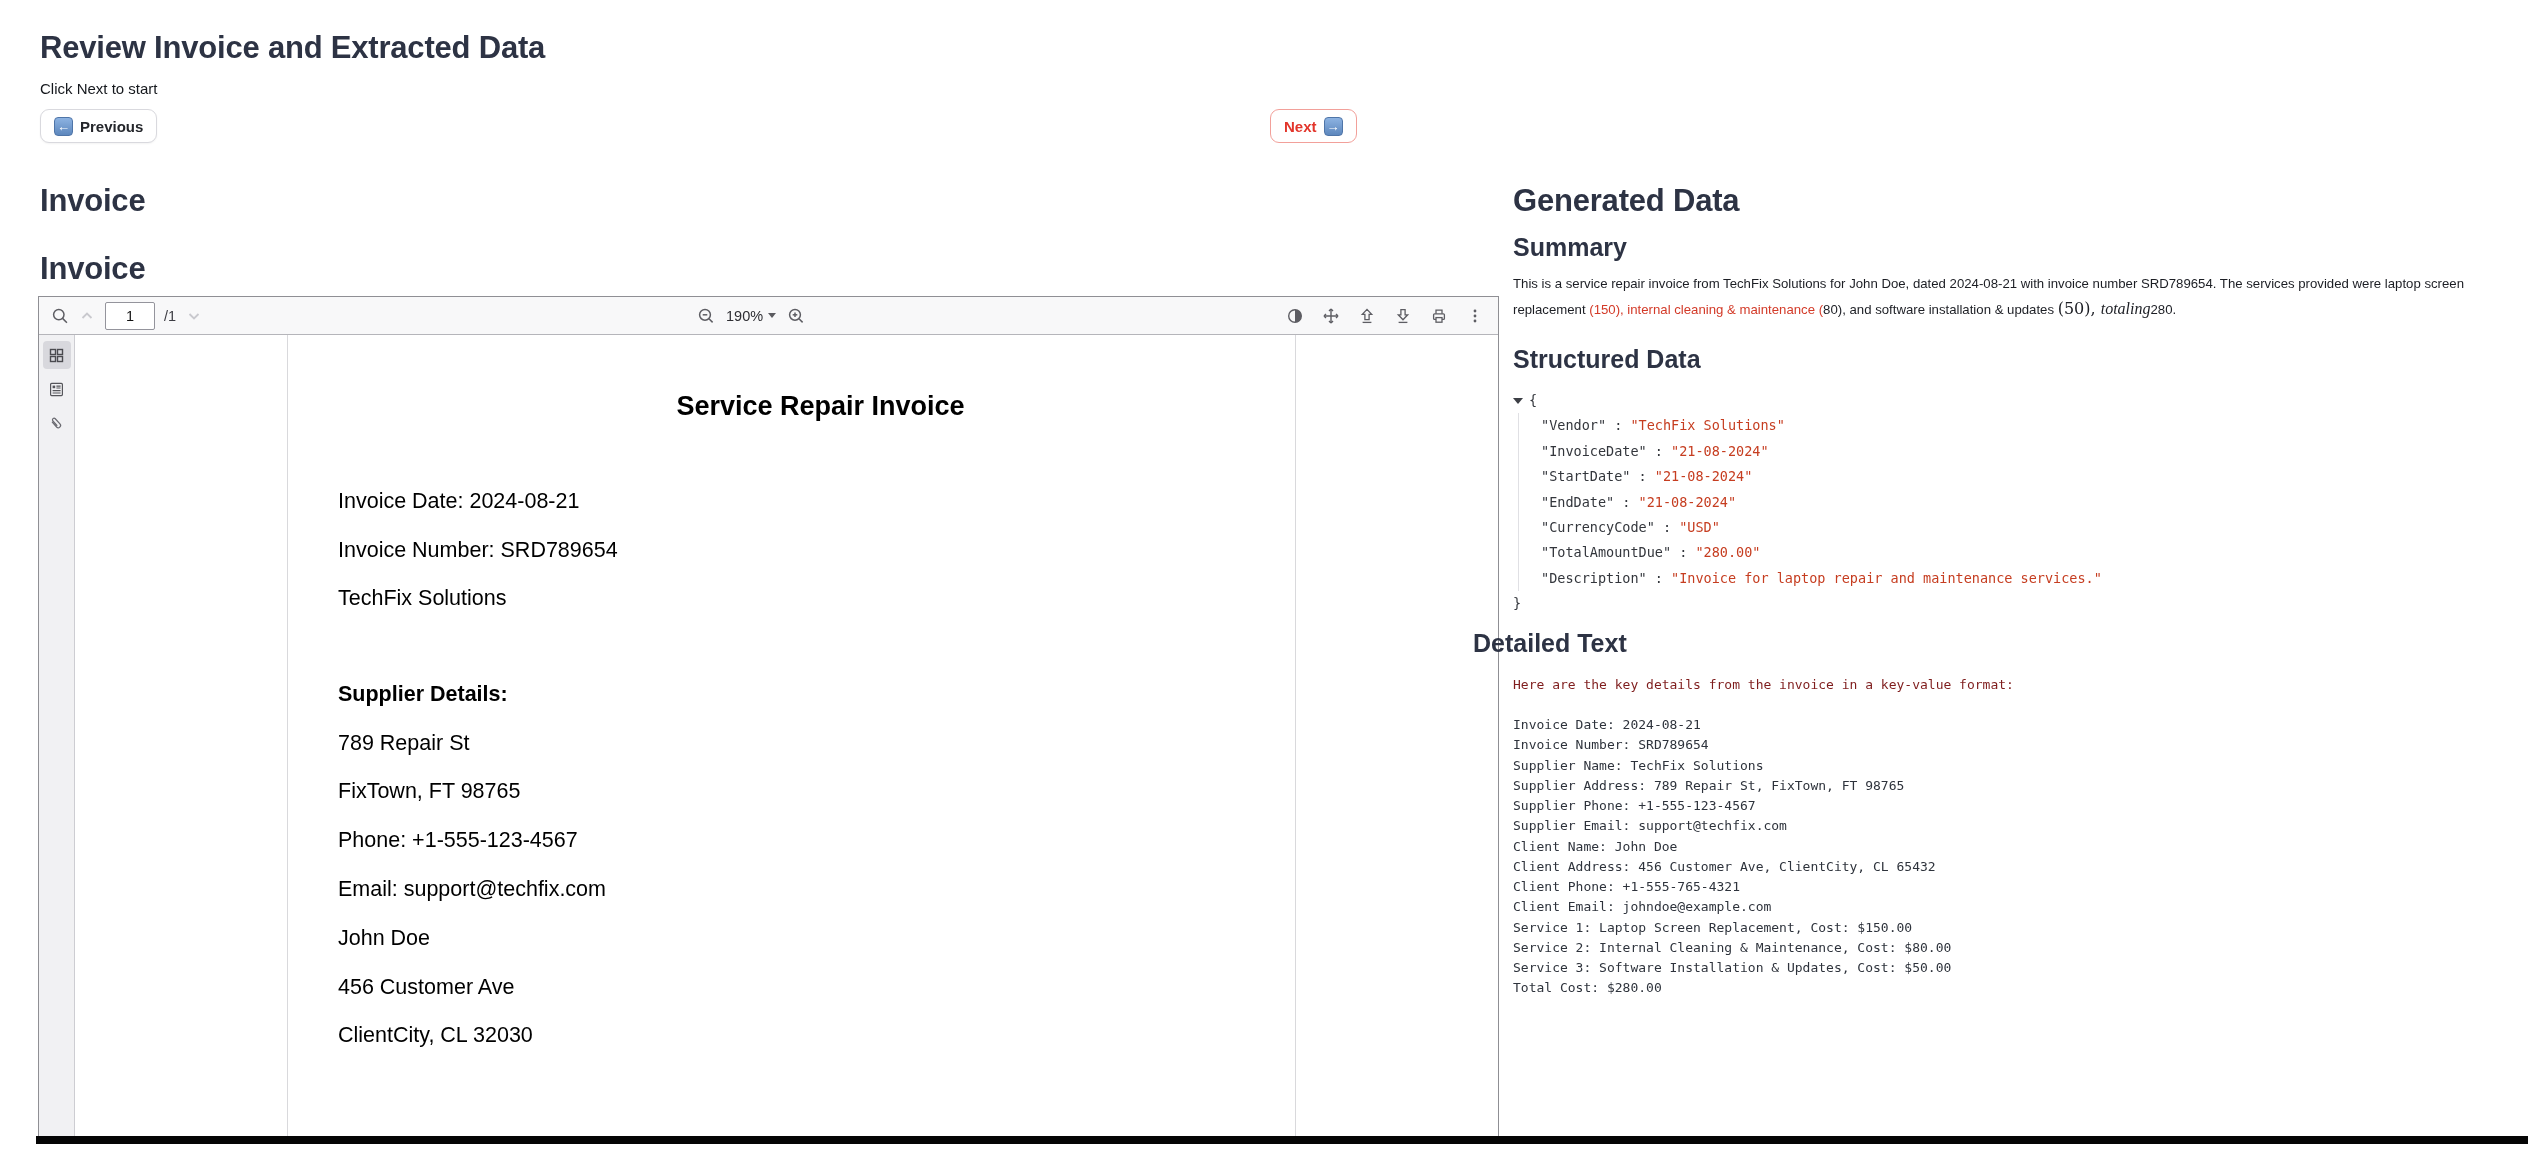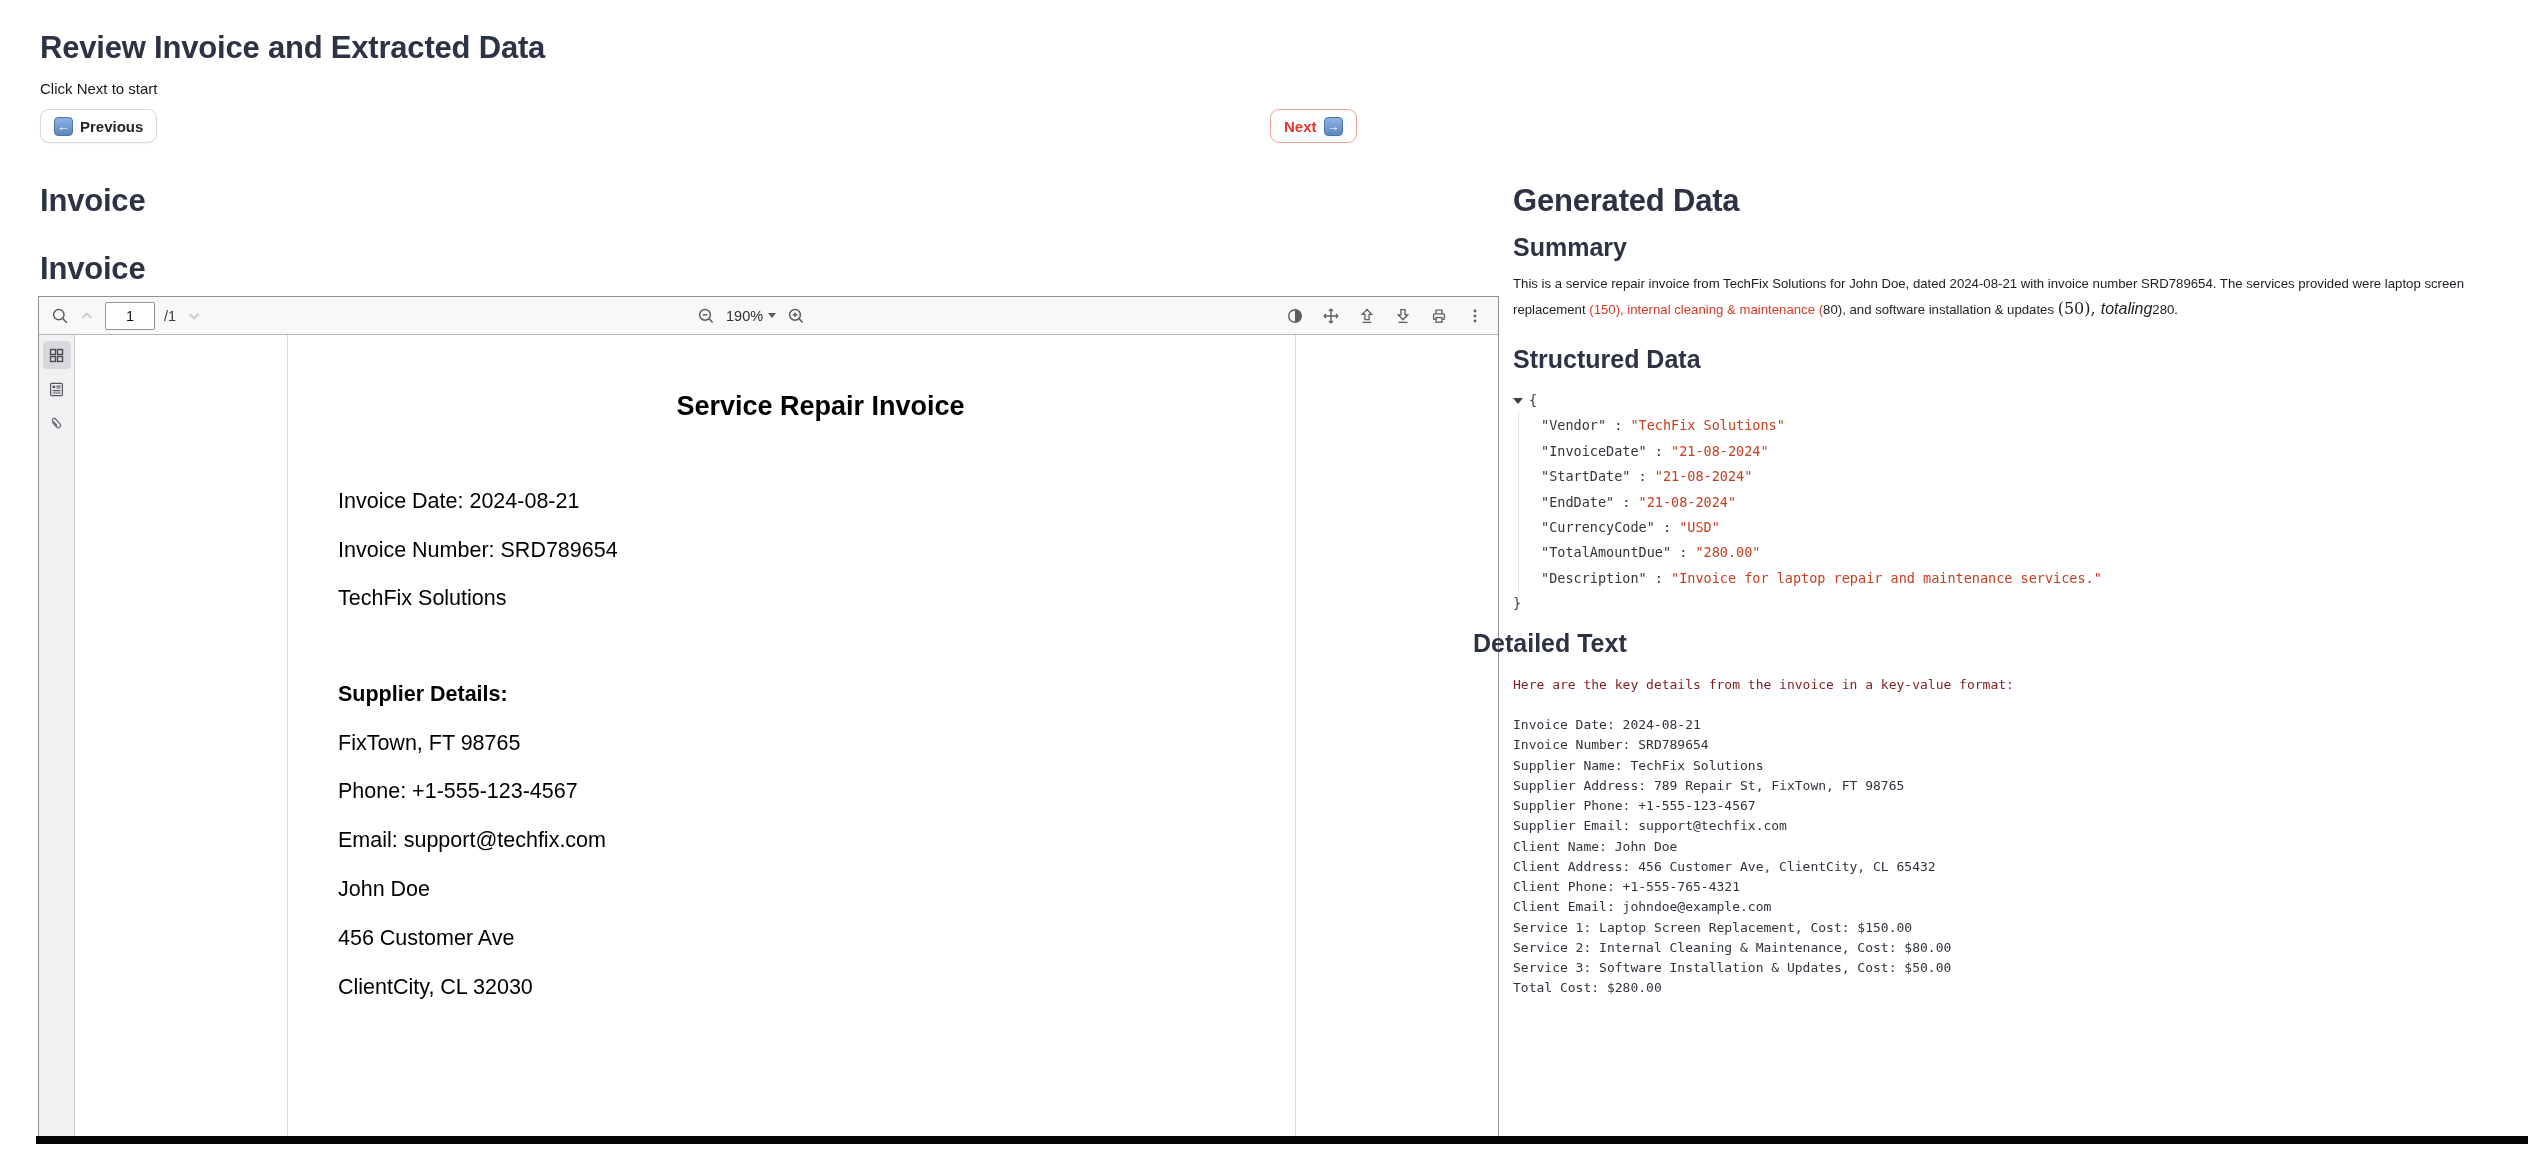--- a/index.html
+++ b/index.html
@@ -48,21 +48,21 @@
   .doc-lines{position:absolute;top:142px;left:50px;right:40px;font-size:21.5px;color:#000;}
   .doc-line{height:48.8px;display:flex;align-items:center;white-space:nowrap;}
   .doc-line.bold{font-weight:700;}
   .doc-line.gap{margin-top:46.5px;}
   
   .summary-p{position:absolute;left:1513px;top:272px;width:1010px;font-size:13.2px;
              line-height:24.6px;color:#1c1e24;}
   .summary-p .nowrap{white-space:nowrap;}
   .seg-red{color:#d33a28;}
   .seg-math{font-family:"DejaVu Serif",serif;font-size:16px;}
-  .seg-math-italic{font-family:Liberation Sans, sans-serif;font-size:16px;font-style:italic;}
+  .seg-math-italic{font-family:Liberation Serif, serif;font-size:16px;font-style:italic;}
   .json-block{position:absolute;left:1513px;top:388px;font-family:"DejaVu Sans Mono",monospace;
               font-size:13.5px;line-height:25.4px;color:#33363c;}
   .json-open{display:flex;align-items:center;gap:6px;}
   .json-caret{width:0;height:0;border-left:5px solid transparent;border-right:5px solid transparent;
               border-top:6px solid #3c3f45;margin-top:1px;cursor:pointer;}
   .json-fields{border-left:1px solid #e0e0e4;margin-left:5px;padding-left:22px;}
   .json-val{color:#c63d20;}
   .detail-intro{position:absolute;left:1513px;top:677px;font-family:"DejaVu Sans Mono",monospace;
                 font-size:13px;color:#7f1d1d;}
   .detail-lines{position:absolute;left:1513px;top:715px;font-family:"DejaVu Sans Mono",monospace;
@@ -202,20 +202,21 @@
       </div>
     </div>
 
     <div class="pdf-page">
       <div class="doc-title">Service Repair Invoice</div>
       <div class="doc-lines">
           <div class="doc-line">Invoice Date: 2024-08-21</div>
           <div class="doc-line">Invoice Number: SRD789654</div>
           <div class="doc-line">TechFix Solutions</div>
           <div class="doc-line bold gap">Supplier Details:</div>
+          <div class="doc-line">789 Repair St</div>
           <div class="doc-line">FixTown, FT 98765</div>
           <div class="doc-line">Phone: +1-555-123-4567</div>
           <div class="doc-line">Email: support@techfix.com</div>
           <div class="doc-line">John Doe</div>
           <div class="doc-line">456 Customer Ave</div>
           <div class="doc-line">ClientCity, CL 32030</div>
         </div>
     </div>
   </div>
 

